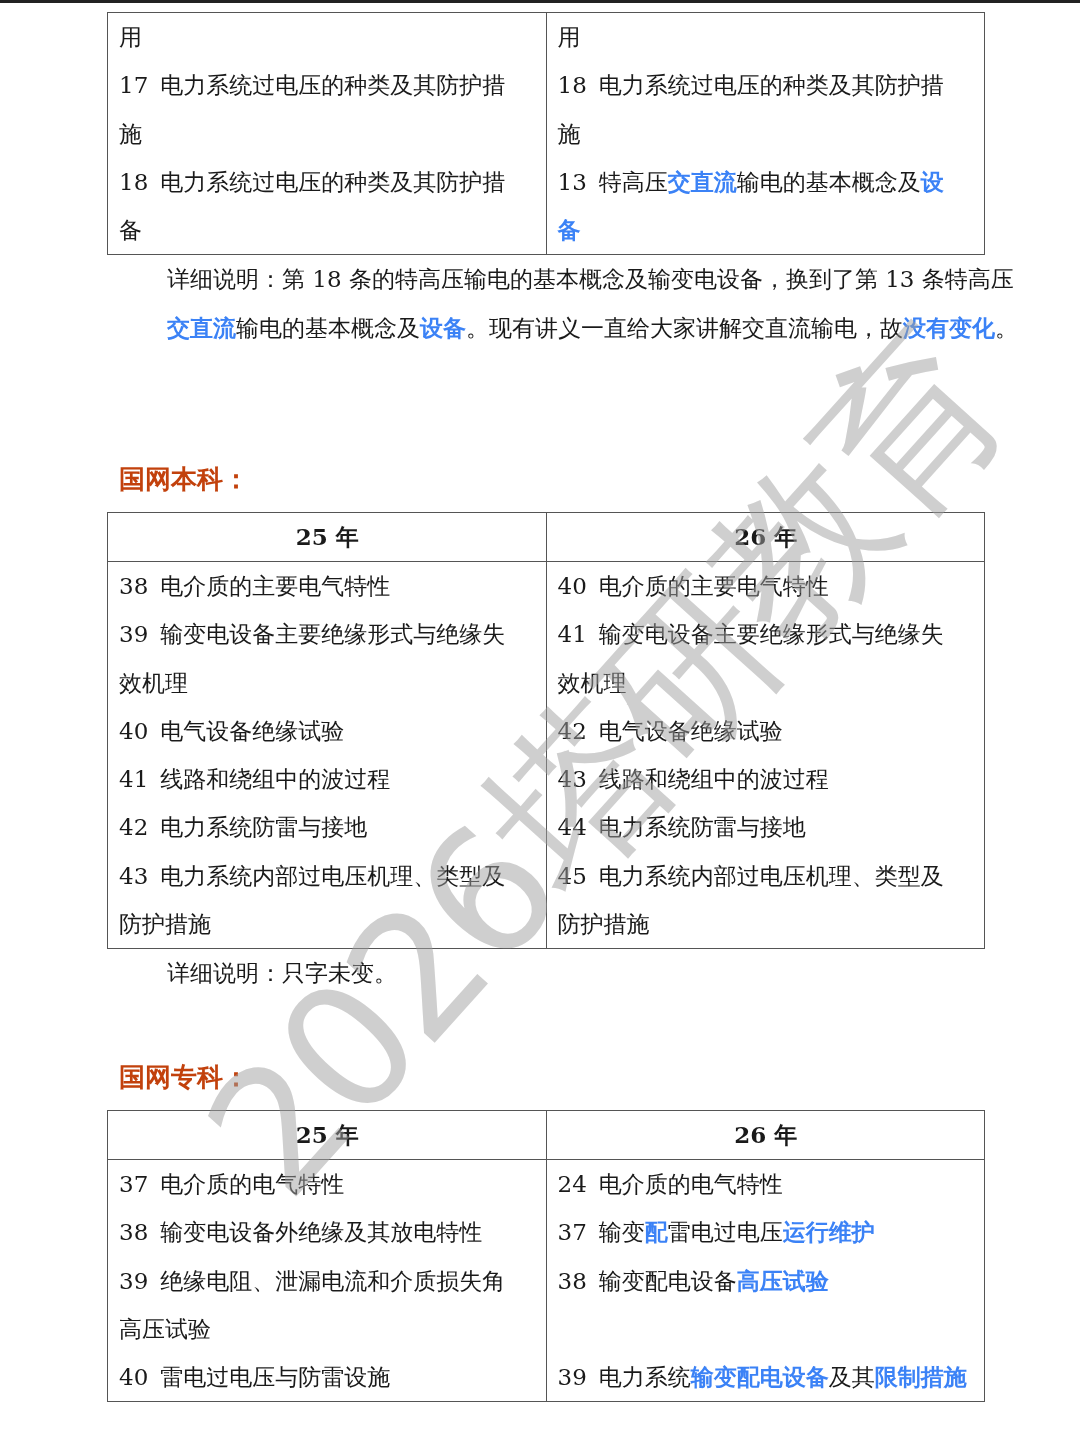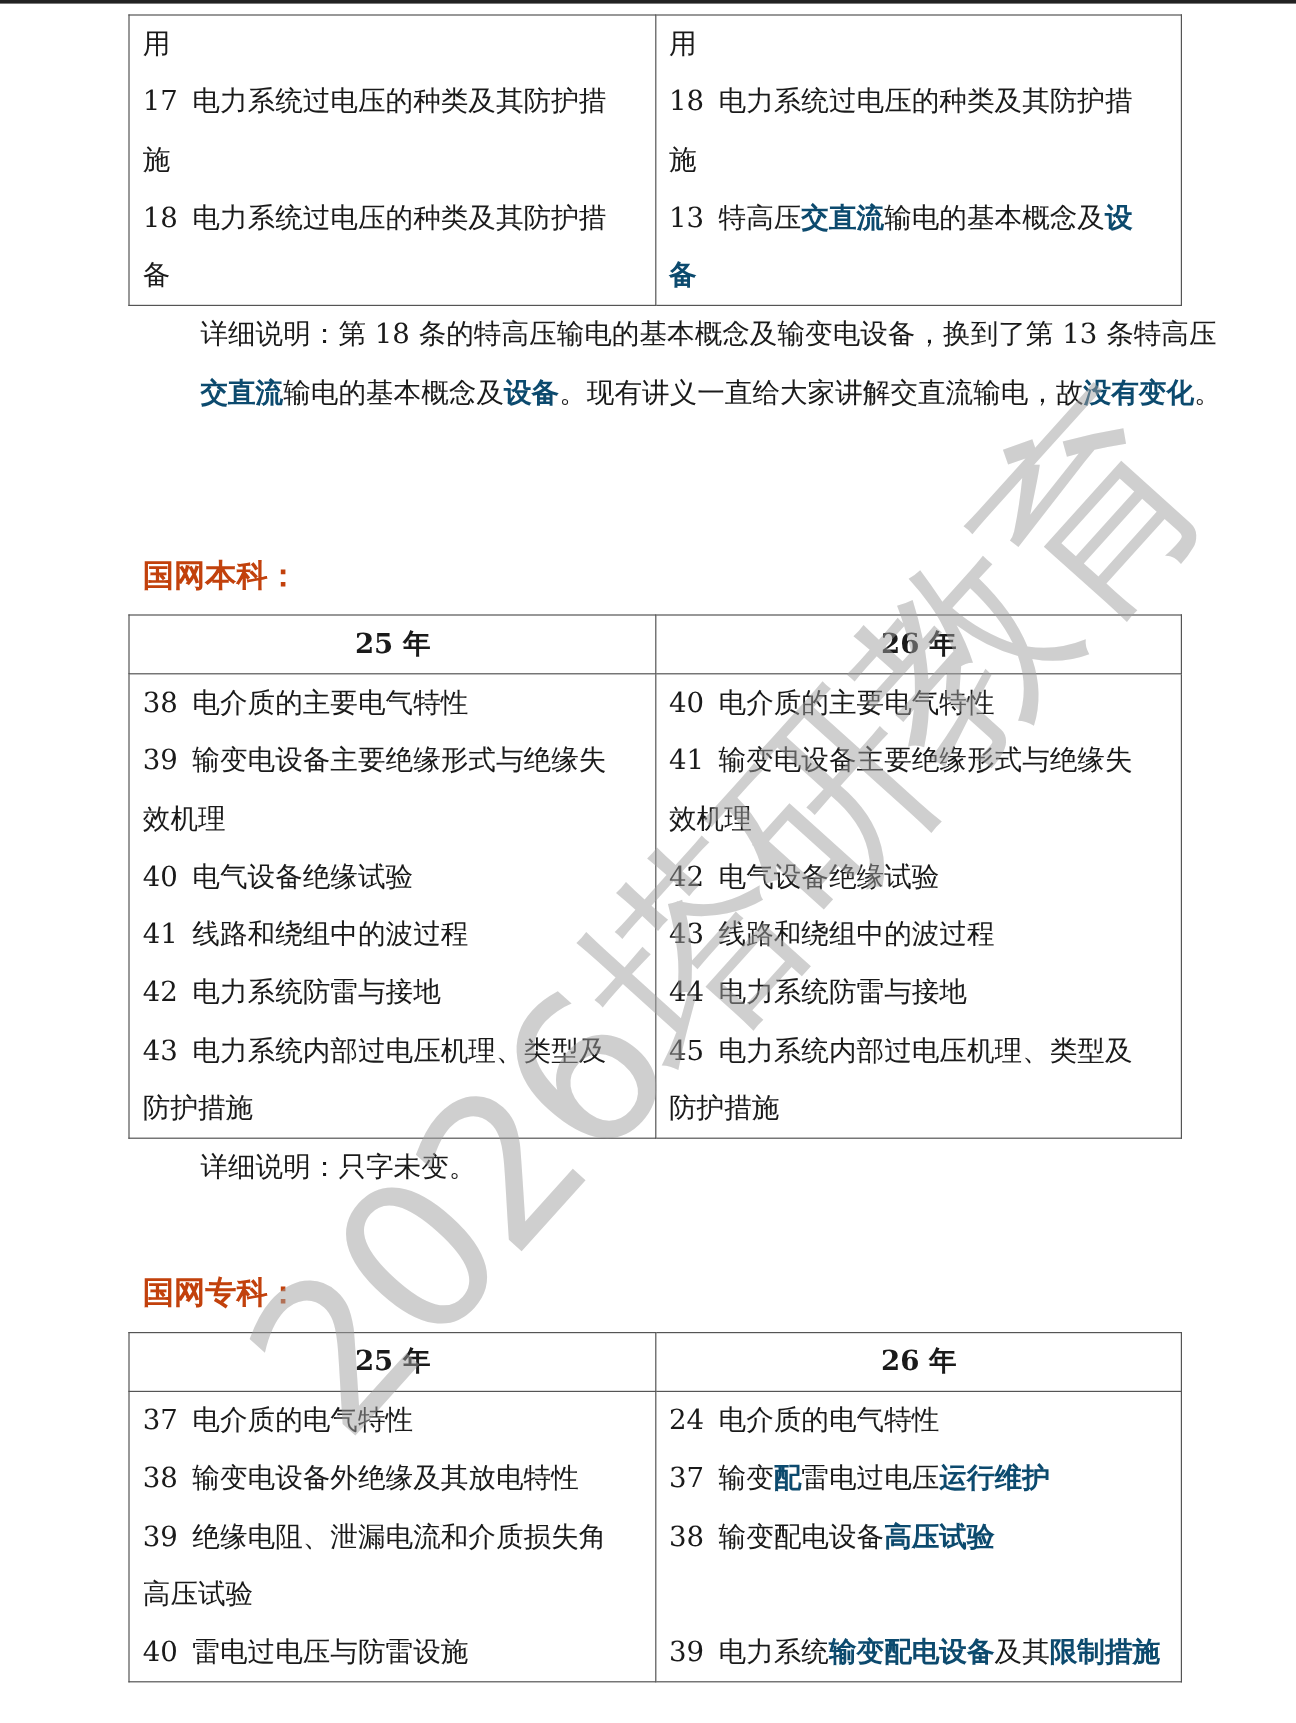--- a/index.html
+++ b/index.html
@@ -24,21 +24,21 @@
     font-weight:normal;
     word-break:break-all;
   }
   table.cmp th {
     text-align:center; font-weight:bold; height:48px; line-height:48px;margin-top:46px;
   }
   .col { width:50%; }
   .line { display:block; white-space:nowrap; }
   .blank { display:block; height:48.3px; }
   .num { margin-right:12px; }
-  .hl { color:#0c4a6e; font-weight:bold; }
+  .hl { color:#3b82f6; font-weight:bold; }
   .para {
     position:absolute; left:119px; width:860px;
     font-size:23px; line-height:48.5px;margin-left:48px;
   }
   .heading {
     position:absolute; left:119px;
     font-size:26px; font-weight:bold; color:#c2410c;
   }
   .watermark {
     position:absolute; left:80px; top:680px;

